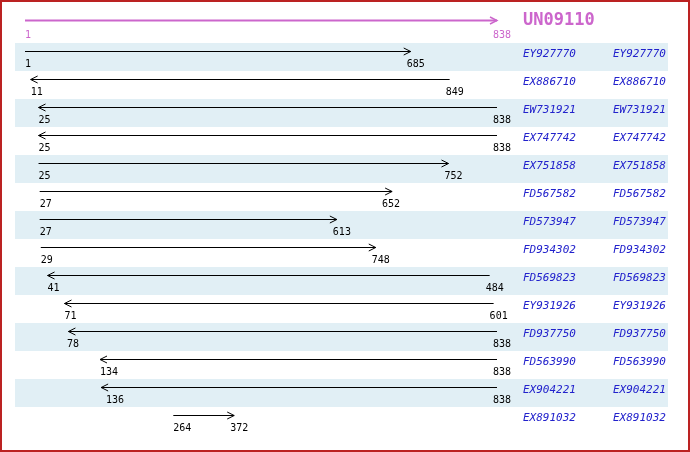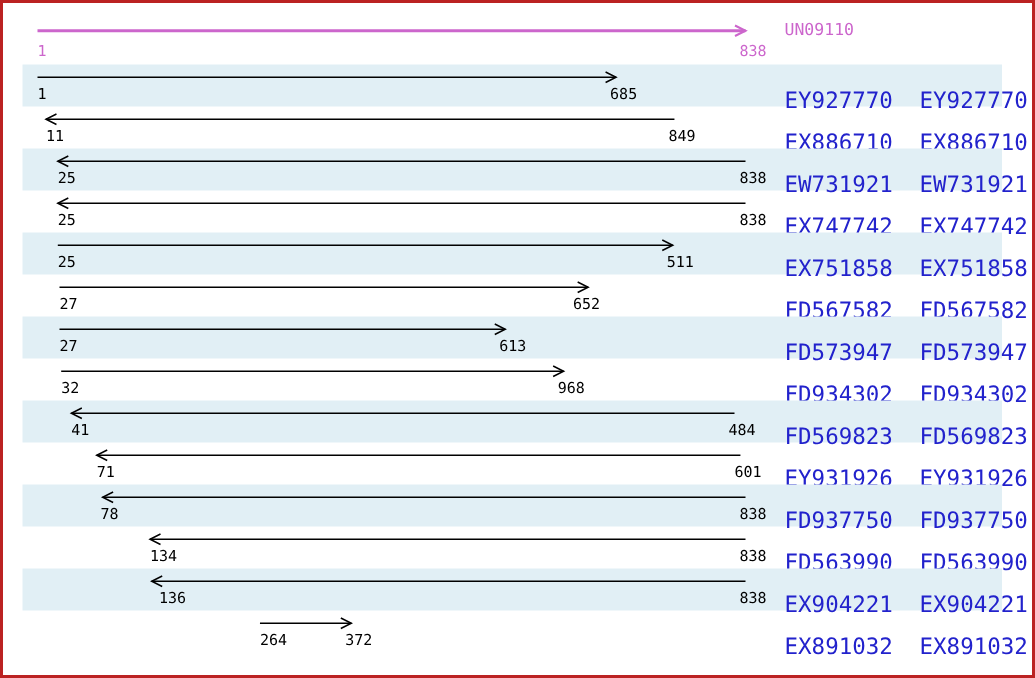--- a/index.html
+++ b/index.html
@@ -10,25 +10,25 @@
     width:690px; height:452px;
     border:2px solid #bb2222;
     background:#fff;
     overflow:hidden;
   }
   .header { position:absolute; left:0; top:6px; width:686px; height:35px; }
   .rsvg   { position:absolute; left:0; top:0; display:block; }
   .ucoord { position:absolute; top:21px; font-size:10px; line-height:11px; color:#cc66cc; }
   .ucoord-start { left:23px; }
   .ucoord-end   { left:491px; }
-  .ulabel { position:absolute; left:521px; top:5px; font-size:11px; line-height:13px; color:#cc66cc; }
+  .ulabel { position:absolute; left:521px; top:5px; font-size:17px; line-height:13px; color:#cc66cc;font-weight:bold; }
   .trow  { position:absolute; left:0; width:686px; height:28px; }
   .band  { position:absolute; left:13px; top:0; width:653px; height:28px; }
   .coord { position:absolute; top:15px; font-size:10px; line-height:11px; color:#000; white-space:pre; }
-  .acc   { position:absolute; top:18px; font-size:15px; line-height:13px; color:#2222cc; white-space:pre; }
+  .acc   { position:absolute; top:4px; font-size:11px; line-height:13px; color:#2222cc; white-space:pre;font-style:italic; }
   .c1 { left:521px; }
   .c2 { left:611px; }
 </style>
 </head>
 <body>
 
 <div class="viewer">
 
   <div class="header">
     <svg id="unigene-svg" class="rsvg" width="686" height="35">
@@ -85,21 +85,21 @@
         <span class="acc c1">EX747742</span>
         <span class="acc c2">EX747742</span>
       </div>
       <div class="trow" style="top: 153px;">
         <div class="band" style="background:#e1eff5"></div>
         <svg class="rsvg" width="686" height="28">
           <line x1="36.53405017921147" y1="8.5" x2="446.5029868578256" y2="8.5" stroke="#000000" stroke-width="1"></line>
           <polyline points="439.5029868578256,5 446.5029868578256,8.5 439.5029868578256,12" fill="none" stroke="#000000" stroke-width="1"></polyline>
         </svg>
         <span class="coord" style="left:36.53405017921147px">25</span>
-        <span class="coord" style="left:442.5029868578256px">511</span>
+        <span class="coord" style="left:442.5029868578256px">752</span>
         <span class="acc c1">EX751858</span>
         <span class="acc c2">EX751858</span>
       </div>
       <div class="trow" style="top: 181px;">
         <div class="band" style=""></div>
         <svg class="rsvg" width="686" height="28">
           <line x1="37.66188769414576" y1="8.5" x2="390.1111111111111" y2="8.5" stroke="#000000" stroke-width="1"></line>
           <polyline points="383.1111111111111,5 390.1111111111111,8.5 383.1111111111111,12" fill="none" stroke="#000000" stroke-width="1"></polyline>
         </svg>
         <span class="coord" style="left:37.66188769414576px">27</span>
@@ -117,22 +117,22 @@
         <span class="coord" style="left:330.84707287933094px">613</span>
         <span class="acc c1">FD573947</span>
         <span class="acc c2">FD573947</span>
       </div>
       <div class="trow" style="top: 237px;">
         <div class="band" style=""></div>
         <svg class="rsvg" width="686" height="28">
           <line x1="38.789725209080046" y1="8.5" x2="373.7574671445639" y2="8.5" stroke="#000000" stroke-width="1"></line>
           <polyline points="366.7574671445639,5 373.7574671445639,8.5 366.7574671445639,12" fill="none" stroke="#000000" stroke-width="1"></polyline>
         </svg>
-        <span class="coord" style="left:38.789725209080046px">32</span>
-        <span class="coord" style="left:369.7574671445639px">968</span>
+        <span class="coord" style="left:38.789725209080046px">29</span>
+        <span class="coord" style="left:369.7574671445639px">748</span>
         <span class="acc c1">FD934302</span>
         <span class="acc c2">FD934302</span>
       </div>
       <div class="trow" style="top: 265px;">
         <div class="band" style="background:#e1eff5"></div>
         <svg class="rsvg" width="686" height="28">
           <line x1="45.556750298685785" y1="8.5" x2="487.6690561529271" y2="8.5" stroke="#000000" stroke-width="1"></line>
           <polyline points="52.556750298685785,5 45.556750298685785,8.5 52.556750298685785,12" fill="none" stroke="#000000" stroke-width="1"></polyline>
         </svg>
         <span class="coord" style="left:45.556750298685785px">41</span>

